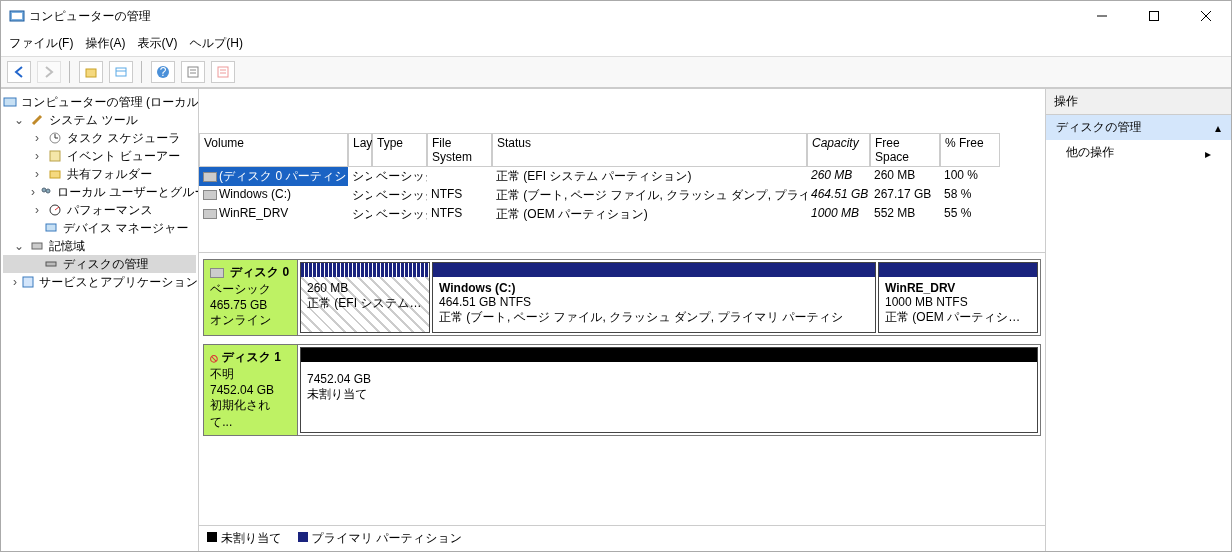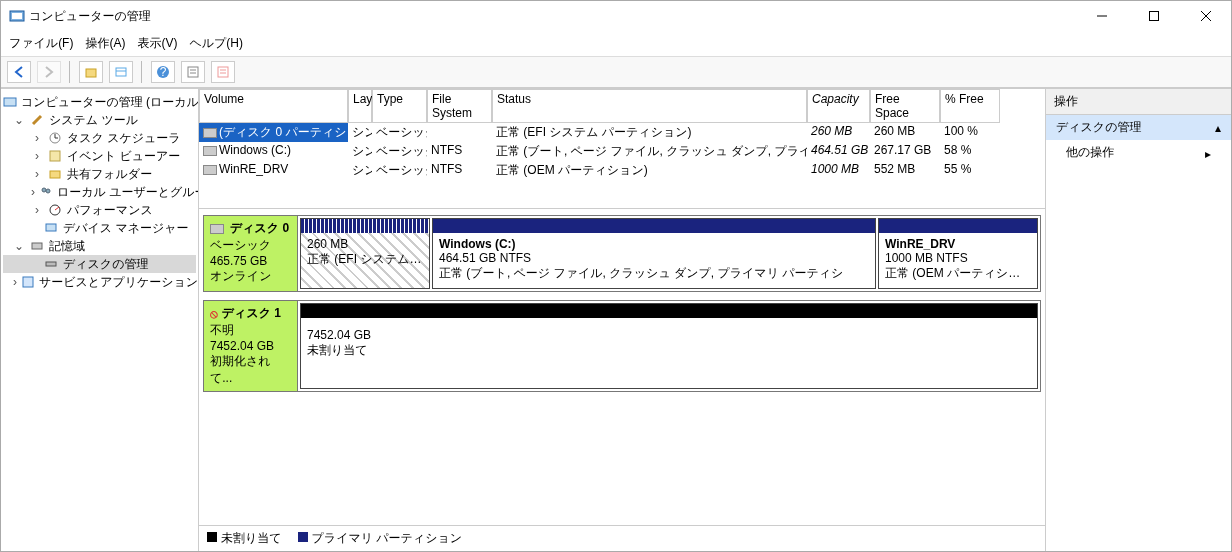--- a/index.html
+++ b/index.html
@@ -18,21 +18,21 @@
 
     .main { flex: 1; display: flex; border-top: 1px solid #ccc; overflow: hidden; }
 
     .tree-pane { width: 198px; border-right: 1px solid #ccc; padding: 4px 2px; overflow: hidden; }
     .tree-row { display: flex; align-items: center; height: 18px; gap: 4px; padding-left: var(--ind, 0); white-space: nowrap; cursor: pointer; }
     .tree-row.selected { background: #d8d8d8; }
     .expander { width: 12px; height: 12px; display: flex; align-items: center; justify-content: center; color: #555; }
     .tree-icon { width: 16px; height: 16px; display: flex; align-items: center; justify-content: center; }
 
     .center-pane { flex: 1; display: flex; flex-direction: column; border-right: 1px solid #ccc; overflow: hidden; }
-    .vol-table { border-bottom: 1px solid #ccc; }
+    .vol-table { border-bottom: 1px solid #ccc; margin-top: 44px; }
     .vol-head { display: flex; background: #fff; }
     .vol-head .col { border: 1px solid #ccc; padding: 2px 4px; background: #fff; }
     .vol-row { display: flex; }
     .vol-row .cell { padding: 1px 4px; white-space: nowrap; overflow: hidden; }
     .vol-row.selected .cell:first-child { background: #1a63c4; color: #fff; }
     .c-volume { width: 149px; }
     .c-layout { width: 24px; text-align: center; }
     .c-type { width: 55px; }
     .c-fs { width: 65px; }
     .c-status { width: 315px; }

